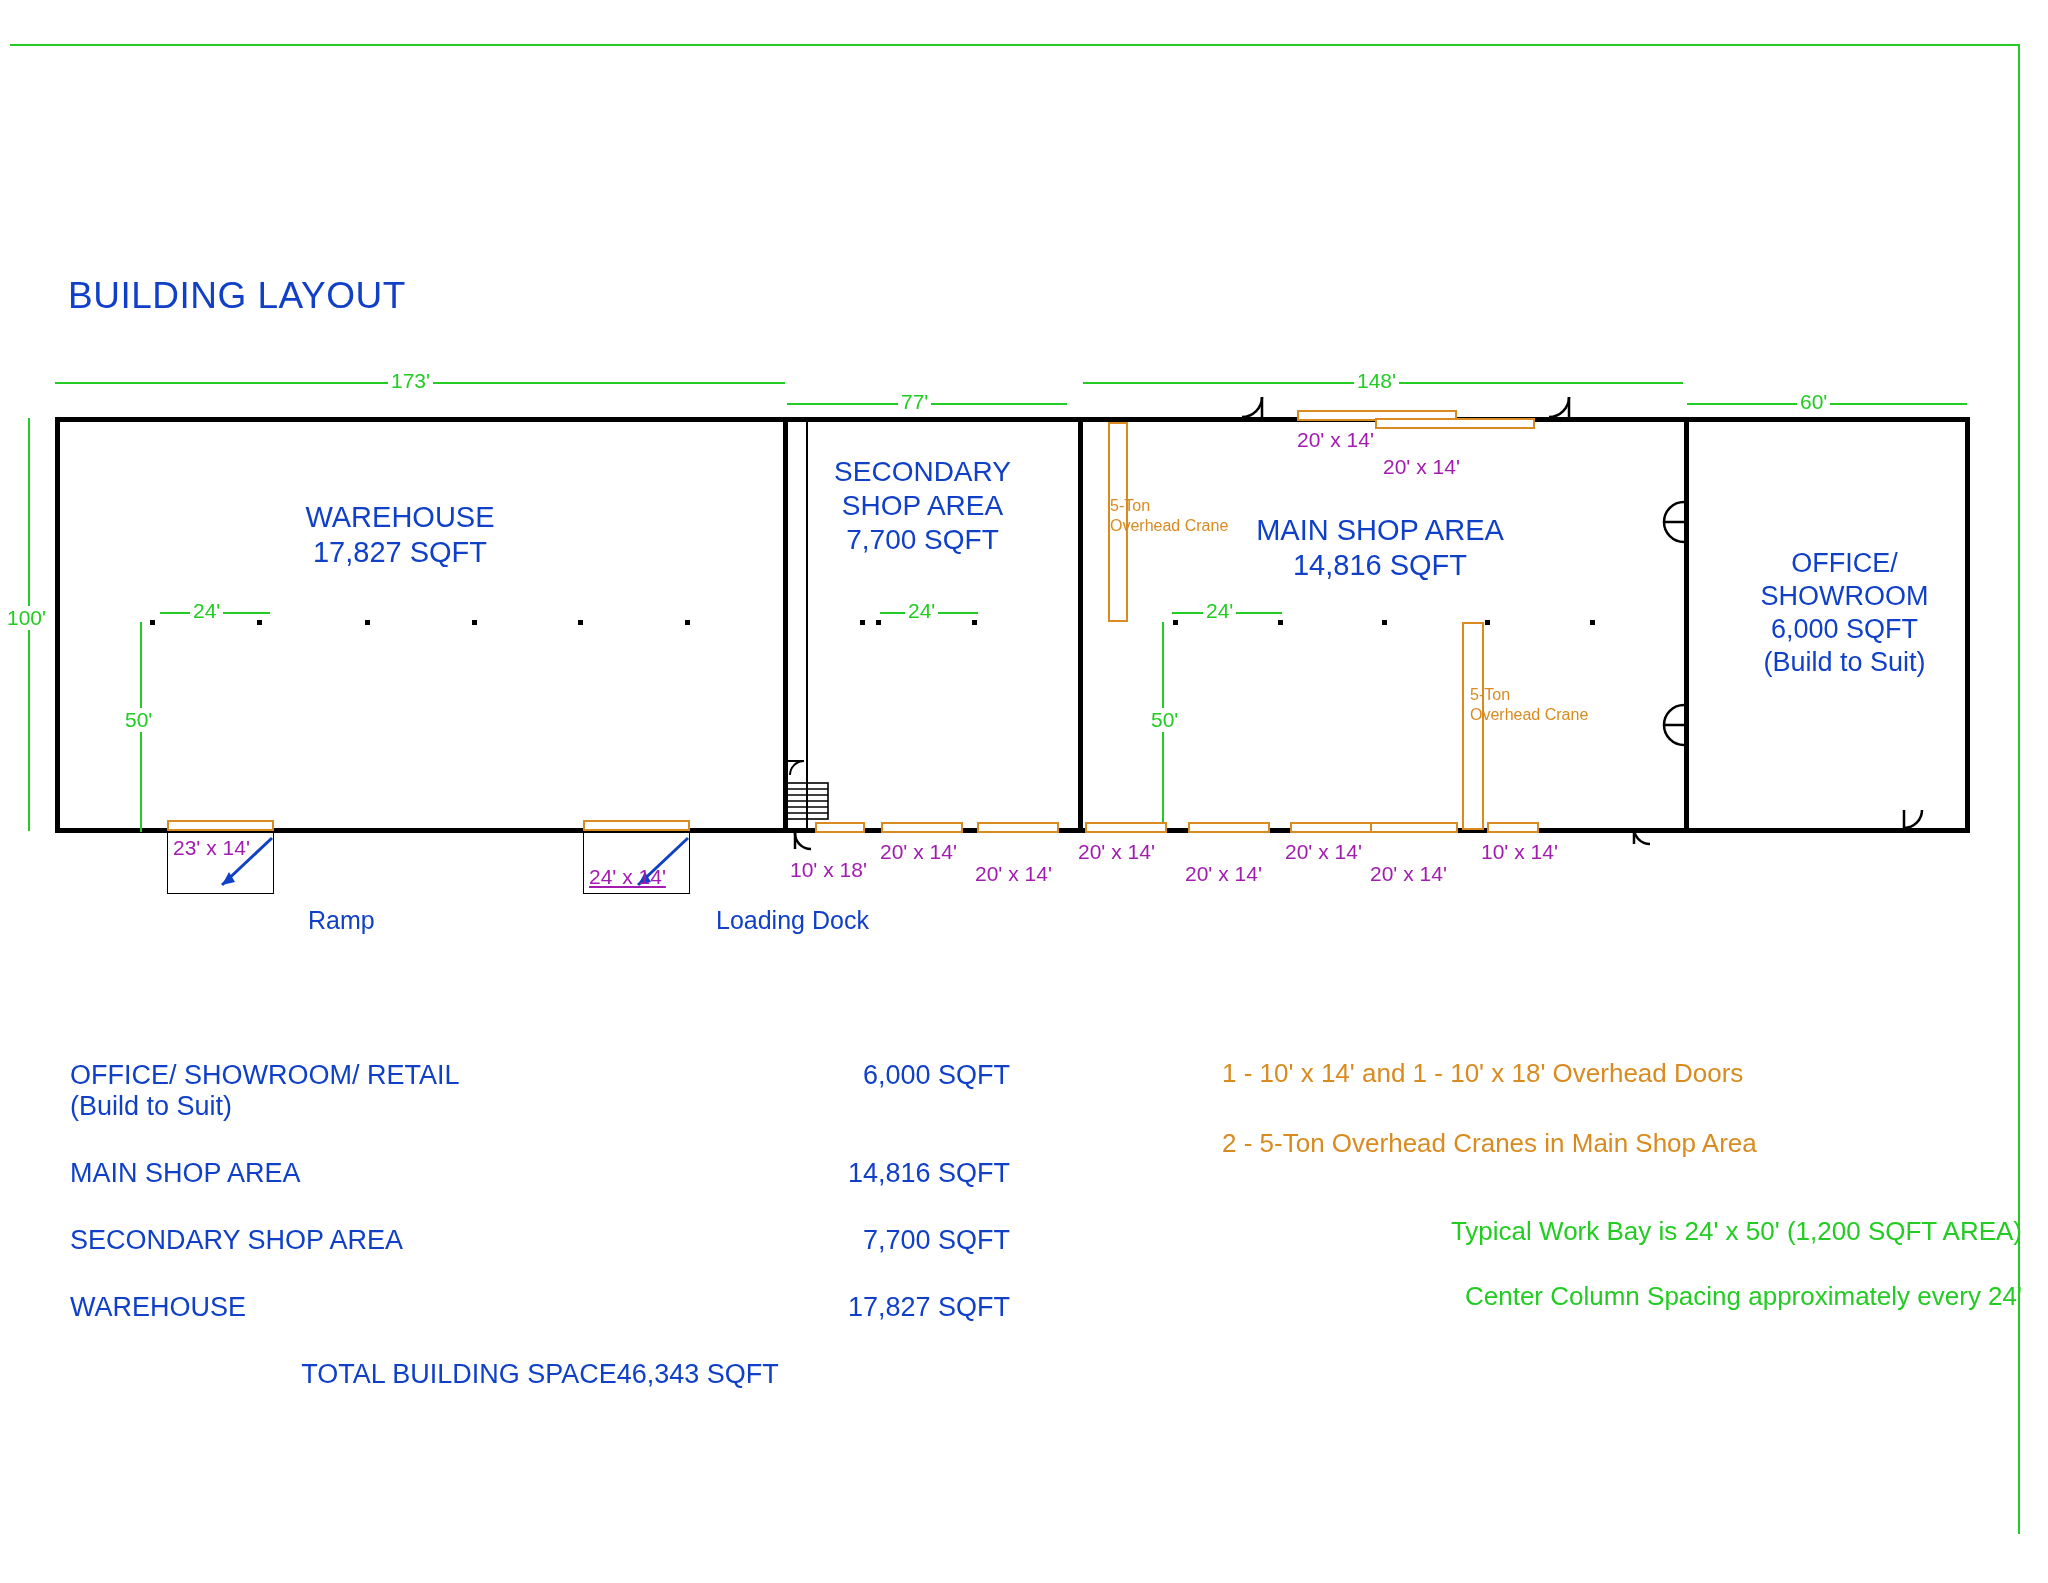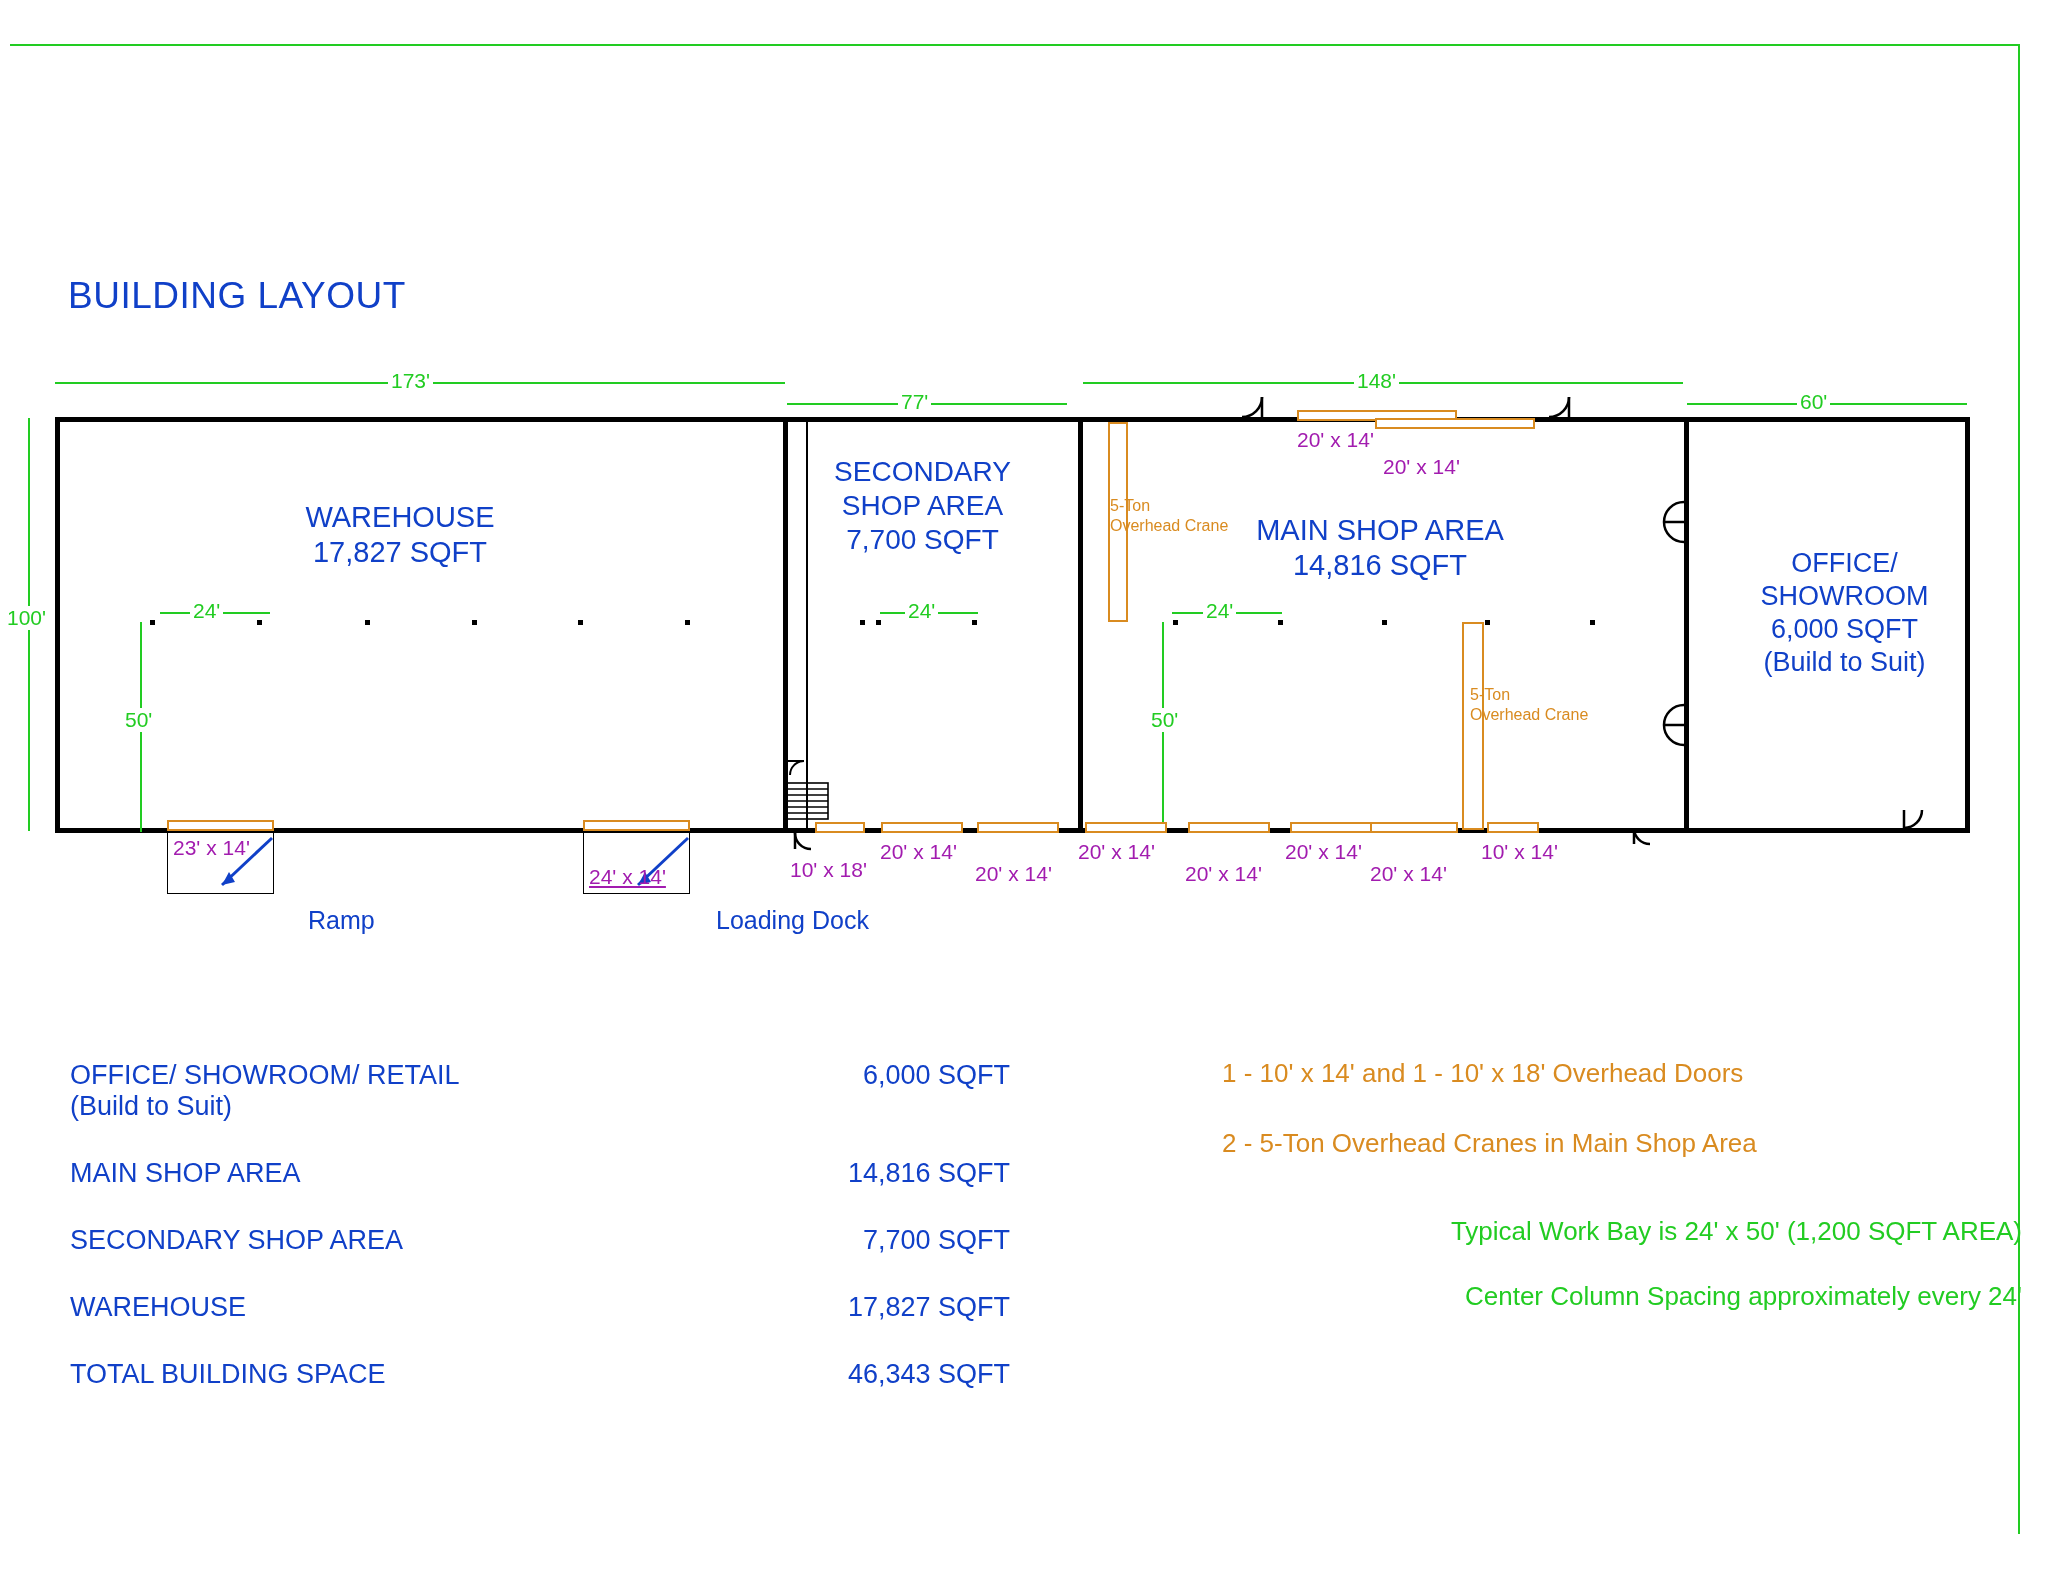--- a/index.html
+++ b/index.html
@@ -353,21 +353,21 @@
       <div class="legend-val">14,816 SQFT</div>
     </div>
     <div class="legend-row" style="margin-top:36px;">
       <div class="legend-name">SECONDARY SHOP AREA</div>
       <div class="legend-val">7,700 SQFT</div>
     </div>
     <div class="legend-row" style="margin-top:36px;">
       <div class="legend-name">WAREHOUSE</div>
       <div class="legend-val">17,827 SQFT</div>
     </div>
-    <div class="legend-row" style="margin-top:36px;">
+    <div class="legend-row" style="margin-top:36px;justify-content:center;">
       <div class="legend-name">TOTAL BUILDING SPACE</div>
       <div class="legend-val">46,343 SQFT</div>
     </div>
   </div>
 
   <div id="legend-right">
     <div class="note-orange">1 - 10' x 14' and 1 - 10' x 18' Overhead Doors</div>
     <div class="note-orange">2 - 5-Ton Overhead Cranes in Main Shop Area</div>
     <div class="note-gap"></div>
     <div class="note-green">Typical Work Bay is 24' x 50' (1,200 SQFT AREA)</div>

